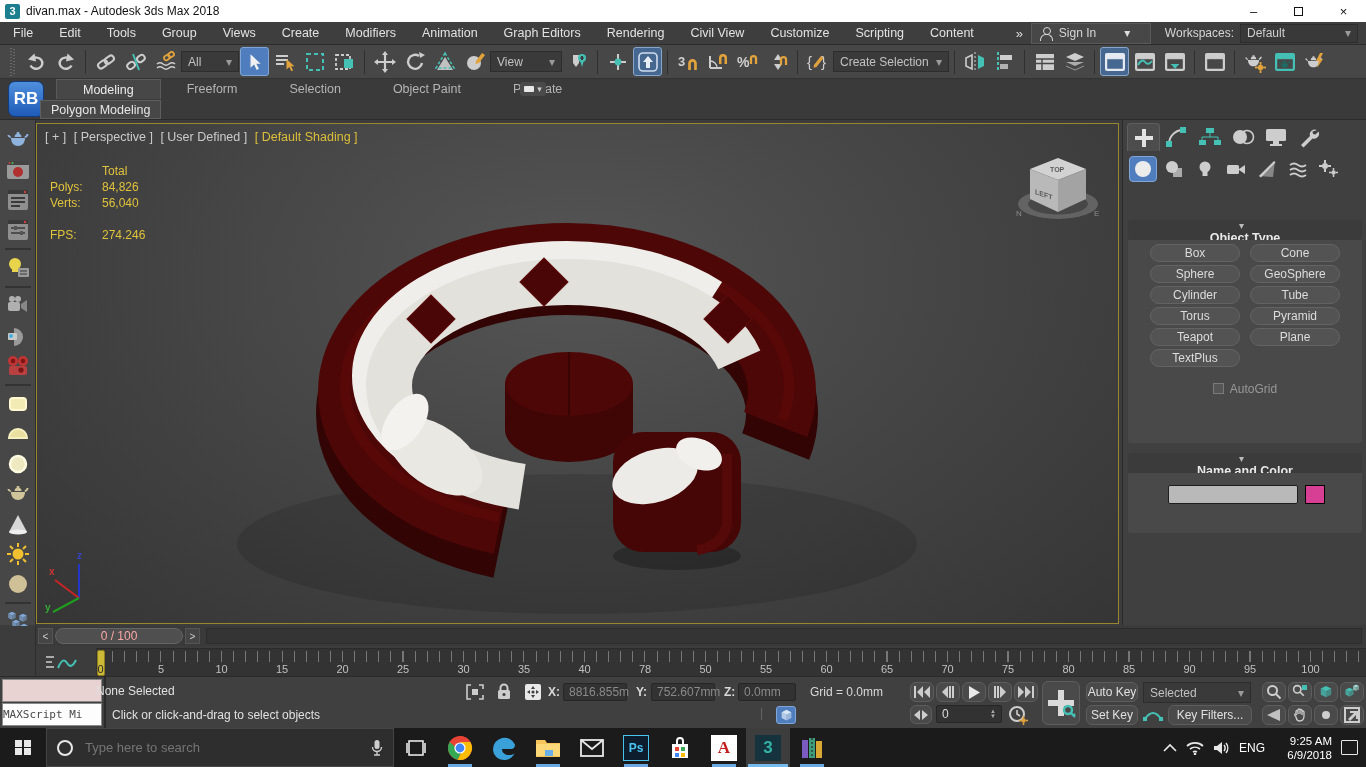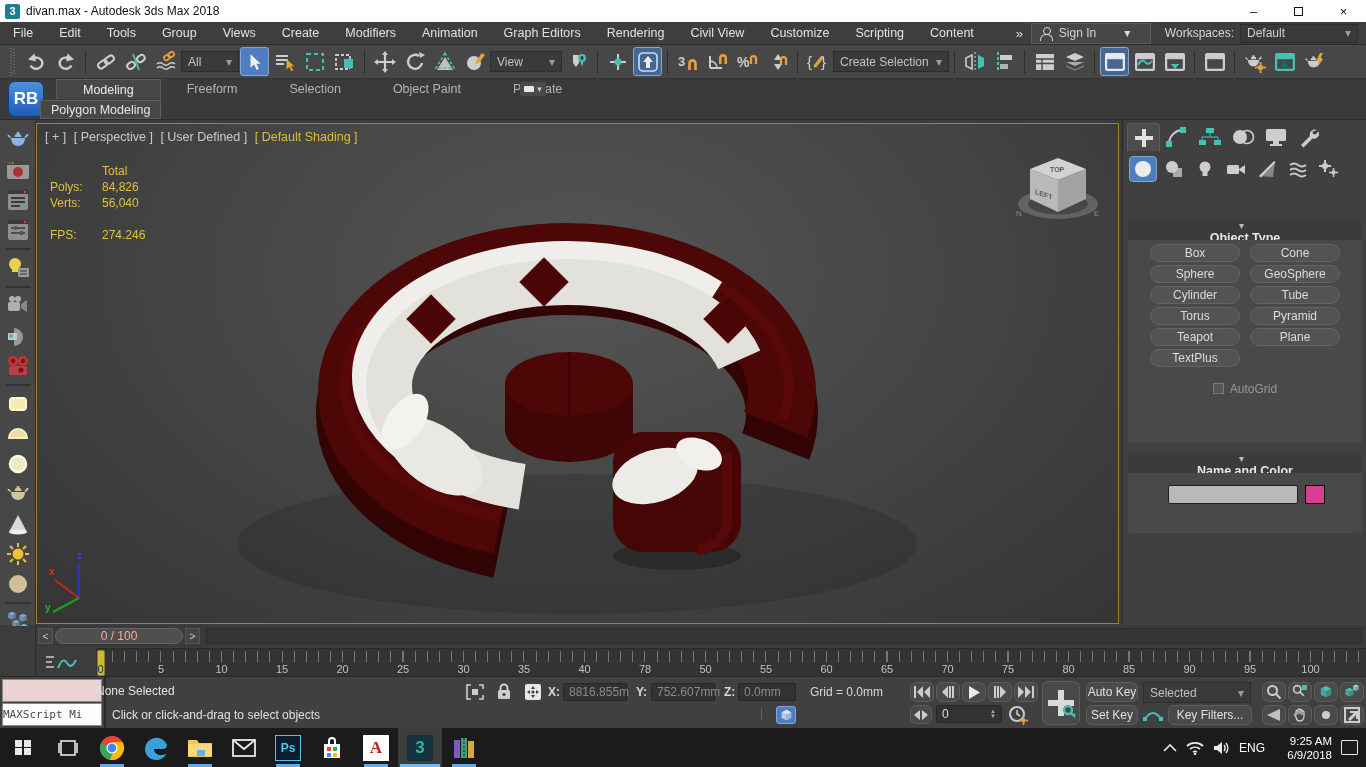--- a/index.html
+++ b/index.html
@@ -993,20 +993,28 @@
 
   <div id="taskbar" class="abs">
     <span id="start">
         <span class="winflag">
           <i></i>
           <i></i>
           <i></i>
           <i></i>
         </span>
       </span>
+    <div id="searchbox">
+      <span class="cortana"></span>
+      <input placeholder="Type here to search" style="">
+      <svg width="12" height="18">
+          <rect x="3.5" y="1" width="5" height="9" rx="2.5" class="ic"></rect>
+          <path class="ic-s" stroke-width="1.4" d="M1.5 8a4.5 4.5 0 0 0 9 0M6 12.5V16M3 16h6"></path>
+        </svg>
+    </div>
     <span class="tile">
         <svg width="20" height="18">
           <rect x="3" y="2" width="14" height="14" fill="none" stroke="#e8e8e8" stroke-width="1.6"></rect>
           <path stroke="#e8e8e8" stroke-width="1.6" d="M1 4v10M19 4v10" fill="none"></path>
         </svg>
       </span>
     <span class="tile running">
         <svg width="26" height="26">
           <circle cx="13" cy="13" r="12" fill="#e84335"></circle>
           <path d="M13 1a12 12 0 0 1 10.4 6H13a6 6 0 0 0-5.6 3.9z" fill="#e84335"></path>

